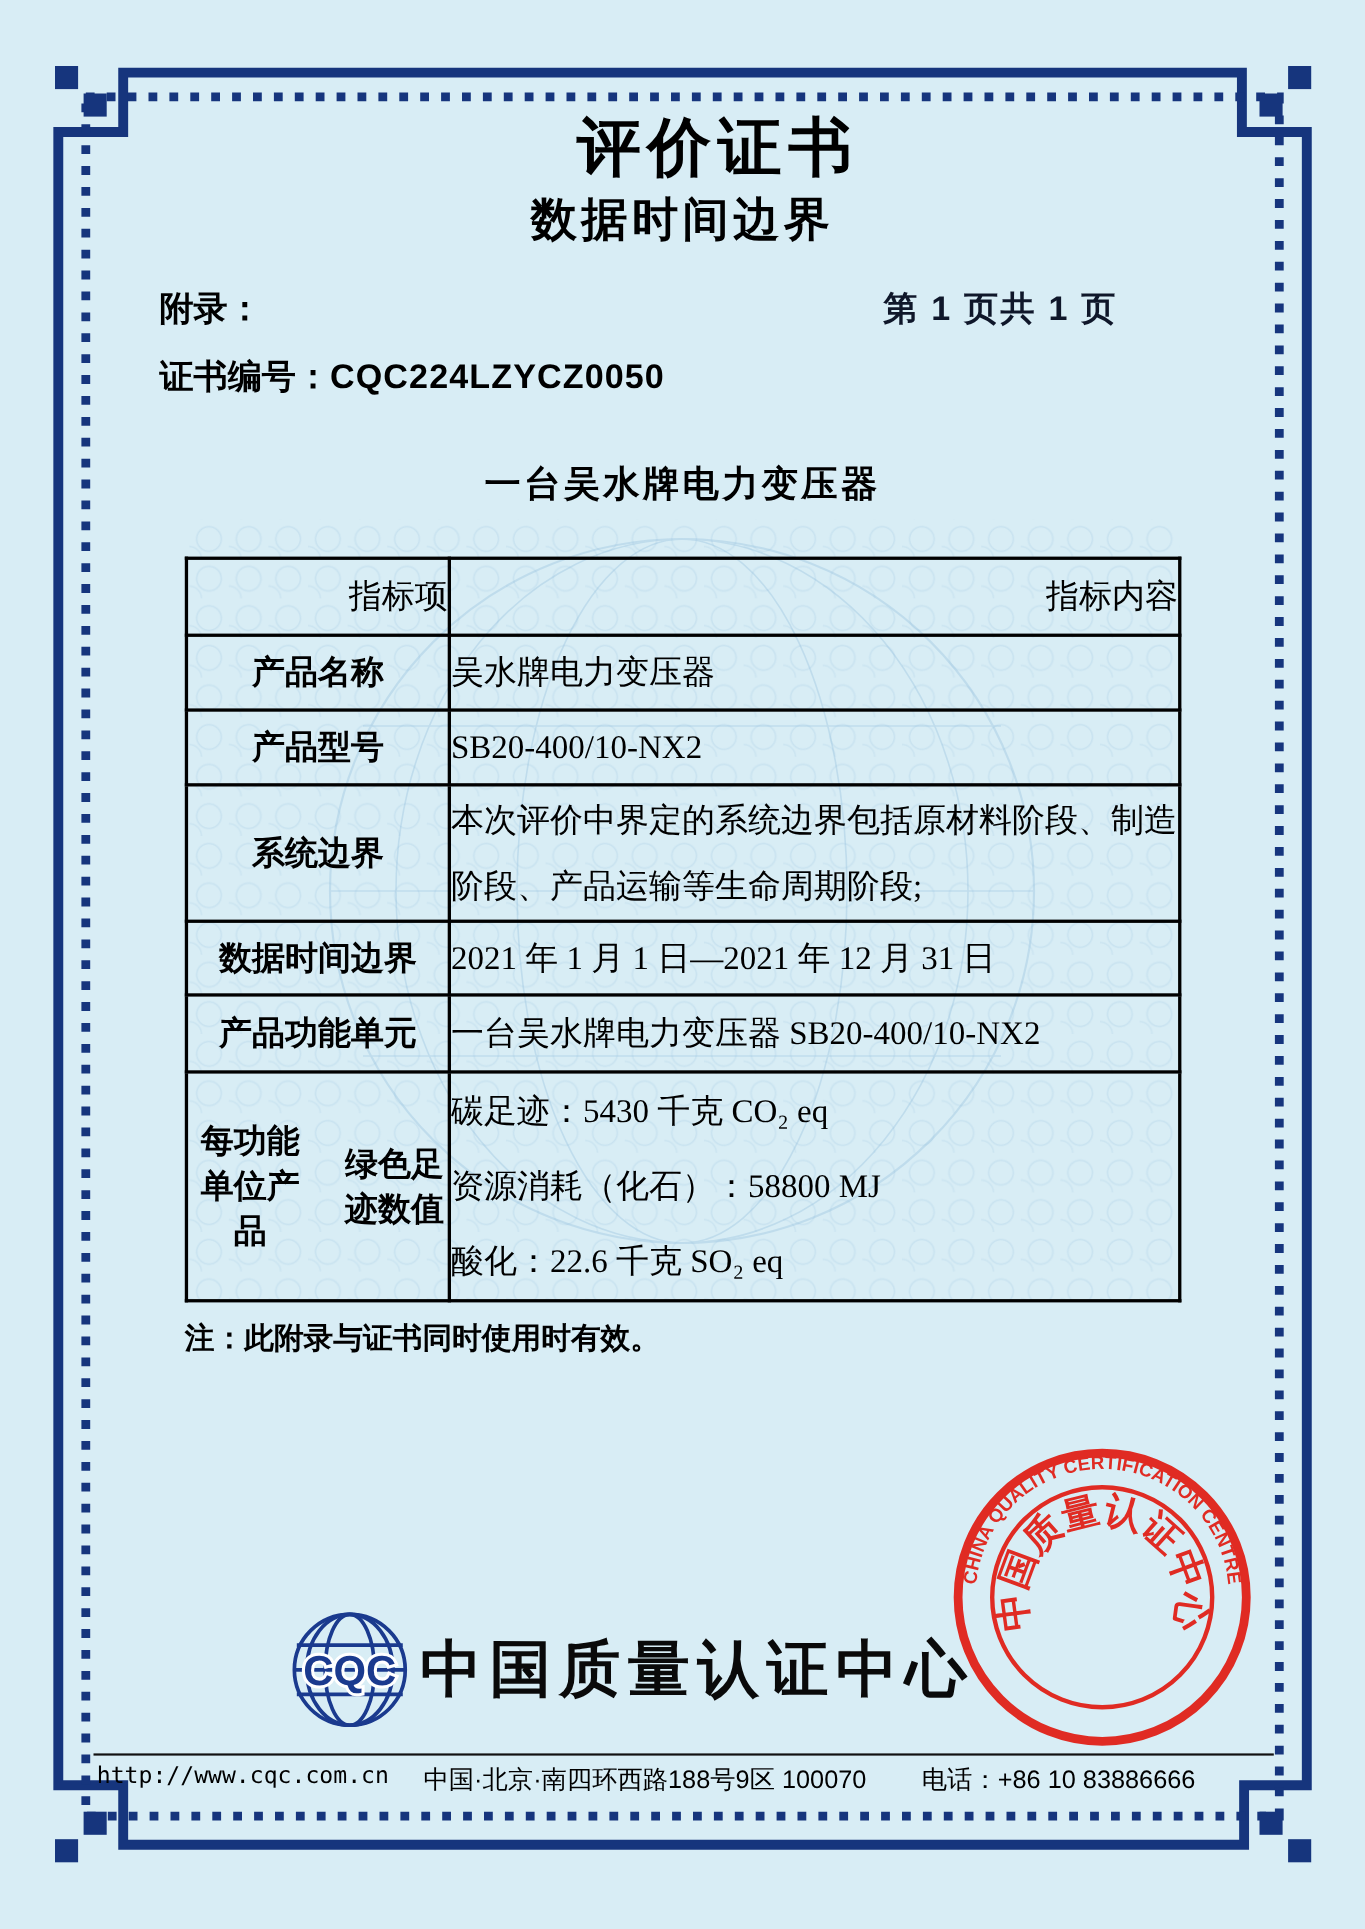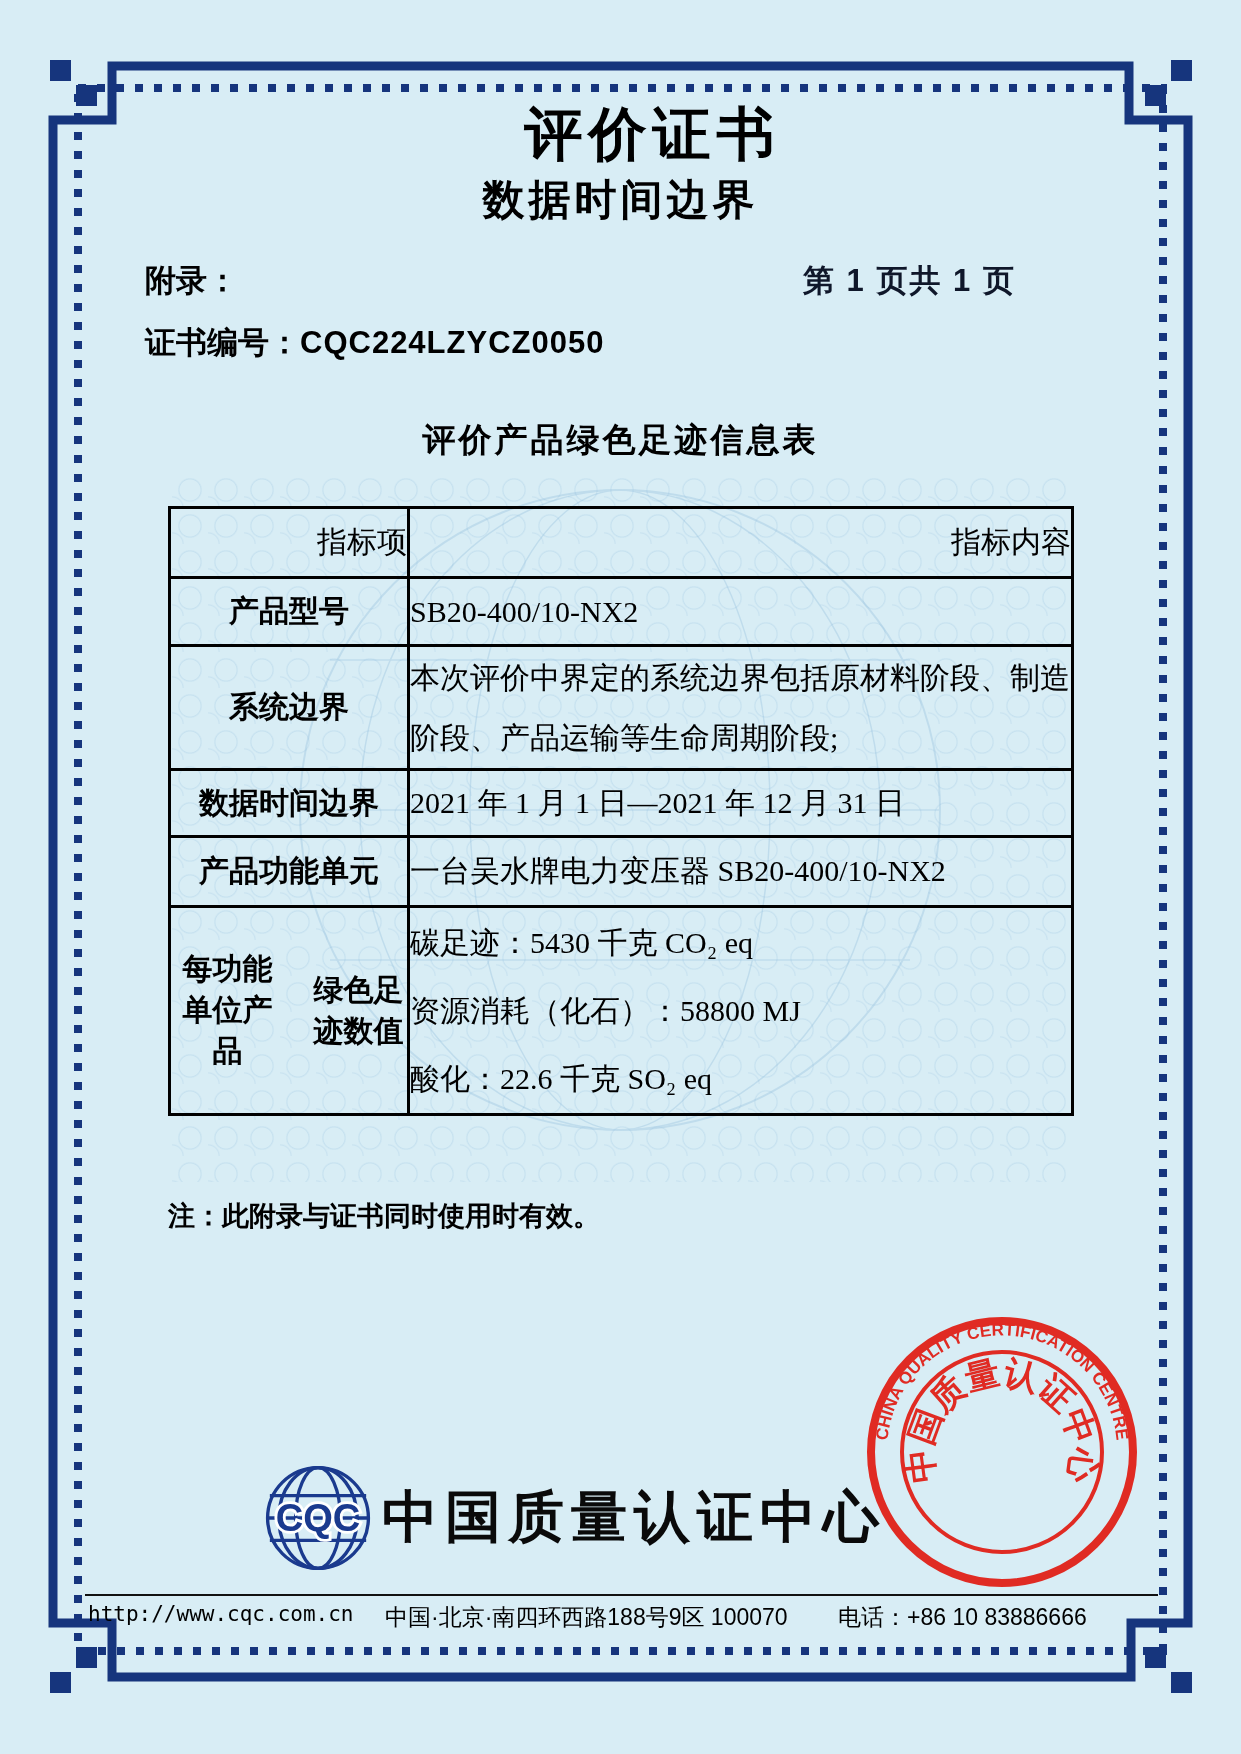--- a/index.html
+++ b/index.html
@@ -131,27 +131,31 @@
   <h1 class="title">评价证书</h1>
   <h2 class="subtitle">数据时间边界</h2>
 
   <div class="appendix">附录：</div>
   <div class="pageinfo">第 1 页共 1 页</div>
 
   <div class="certno">
     <span>证书编号：</span><span class="val">CQC224LZYCZ0050</span>
   </div>
 
-  <h3 class="tabletitle">评价产品绿色足迹信息表</h3>
+  <h3 class="tabletitle">一台吴水牌电力变压器</h3>
 
   <table class="info">
     <tbody>
         <tr class="r-hdr">
       <td class="hdr lbl">指标项</td>
       <td class="hdr">指标内容</td>
+    </tr>
+    <tr class="r1">
+      <td class="lbl">产品名称</td>
+      <td class="val">吴水牌电力变压器</td>
     </tr>
     <tr class="r2">
       <td class="lbl">产品型号</td>
       <td class="val">SB20-400/10-NX2</td>
     </tr>
     <tr class="r3">
       <td class="lbl">系统边界</td>
       <td class="val multiline">本次评价中界定的系统边界包括原材料阶段、制造阶段、产品运输等生命周期阶段;</td>
     </tr>
     <tr class="r4">

